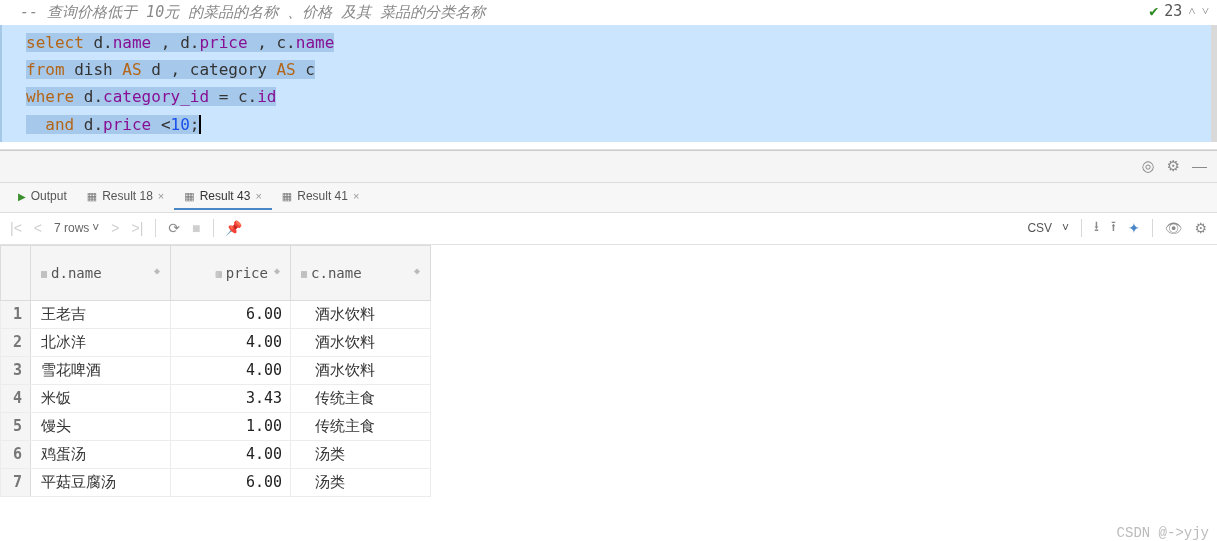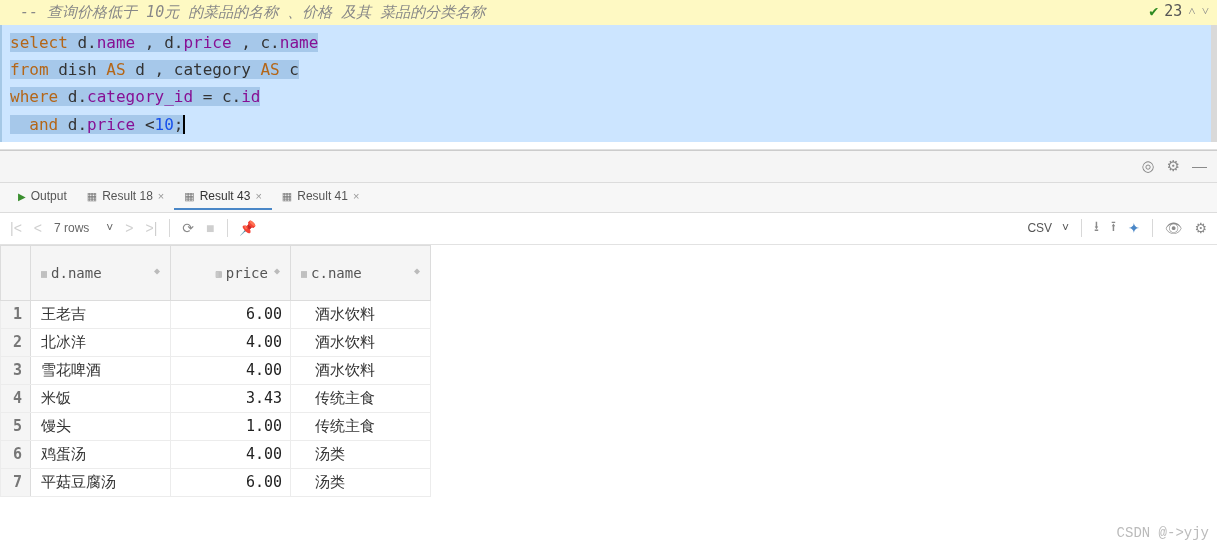--- a/index.html
+++ b/index.html
@@ -1,39 +1,39 @@
 <!DOCTYPE html>
 <html><head>
   <meta charset="utf-8">
   <style>
     * { box-sizing: border-box; margin: 0; padding: 0; }
     body { font-family: "Segoe UI", "Microsoft YaHei", sans-serif; font-size: 13px; color: #333; background: #fff; width: 1217px; height: 541px; overflow: hidden; position: relative; }
     .editor-area { background: #cce5ff; border-bottom: 1px solid #ccc; position: relative; }
-    .comment-line { background: #fef9c3; font-style: italic; color: #888; padding: 3px 8px 3px 20px; font-family: "Consolas", "Monaco", monospace; font-size: 15px; position: relative; }
+    .comment-line { background: #ffffff; font-style: italic; color: #888; padding: 3px 8px 3px 20px; font-family: "Consolas", "Monaco", monospace; font-size: 15px; position: relative; }
     .header-actions { position: absolute; right: 8px; top: 2px; display: flex; align-items: center; gap: 6px; font-style: normal; color: #555; }
     .check-icon { color: #2e8b22; font-weight: bold; }
     .caret-icon { color: #888; font-size: 13px; }
-    .code-block { font-family: "Consolas", "Monaco", monospace; font-size: 16px; padding: 4px 0 4px 8px; line-height: 1.7; border-left: 2px solid #a5c8e6; border-right: 6px solid #d9d9d9; min-height: 115px; white-space: pre; } .code-block .orange { color: #b46618; } .code-block .id { color: #871094; } .code-block .num { color: #1750eb; }
+    .code-block { font-family: "Consolas", "Monaco", monospace; font-size: 16px; padding: 4px 0 4px 24px; line-height: 1.7; border-left: 2px solid #a5c8e6; border-right: 6px solid #d9d9d9; min-height: 115px; white-space: pre; } .code-block .orange { color: #b46618; } .code-block .id { color: #871094; } .code-block .num { color: #1750eb; }
     .code-block .cursor { border-right: 2px solid #000; }
     .sel { background: #a6c8ea; }
     .code-bottom-strip { height: 8px; background: #fff; border-bottom: 1px solid #e0e0e0; }
     .spacer-bar { height: 32px; background: #f5f5f5; border-bottom: 1px solid #dcdcdc; position: relative; }
     .spacer-actions { position: absolute; right: 10px; top: 6px; display: flex; gap: 12px; align-items: center; }
     .spacer-actions .icn { color: #8a8a8a; font-size: 15px; cursor: pointer; }
     .tabs-bar { display: flex; align-items: center; background: #f7f7f7; border-bottom: 1px solid #dcdcdc; height: 30px; padding: 0 8px; }
     .tab { display: flex; align-items: center; gap: 5px; padding: 5px 10px; font-size: 12px; color: #555; border-bottom: 2px solid transparent; cursor: pointer; }
     .tab.active { border-bottom: 2px solid #4a87c7; color: #333; font-weight: 500; }
     .tab .close-x { color: #999; font-size: 11px; cursor: pointer; }
     .tab .tab-glyph { color: #7a7a7a; font-size: 11px; }
     .tab .play-glyph { color: #3a8f2f; font-size: 10px; }
     .toolbar { display: flex; align-items: center; justify-content: space-between; height: 32px; padding: 0 10px; border-bottom: 1px solid #e2e2e2; background: #fff; }
     .toolbar-left, .toolbar-right { display: flex; align-items: center; gap: 12px; }
     .toolbar .icn { color: #8a8a8a; font-size: 14px; cursor: pointer; }
     .toolbar .icn.disabled { color: #cfcfcf; cursor: default; }
-    .row-count { font-size: 12px; color: #666; display: flex; align-items: center; gap: 17px; }
+    .row-count { font-size: 12px; color: #666; display: flex; align-items: center; gap: 3px; }
     .divider { width: 1px; height: 18px; background: #d8d8d8; }
     .csv-btn { font-size: 12px; color: #555; display: flex; align-items: center; gap: 10px; }
     .table-wrap { overflow: auto; }
     table.data { border-collapse: collapse; font-family: "Consolas", "Monaco", "Microsoft YaHei", monospace; font-size: 15px; }
     table.data th { background: #f5f5f5; border: 1px solid #dcdcdc; padding: 19px 10px; font-weight: normal; color: #555; text-align: left; font-family: "Consolas", monospace; font-size: 14px; }
     table.data th.rownum-h { width: 30px; background: #f5f5f5; }
     table.data td { border: 1px solid #ececec; padding: 4px 10px; color: #333; }
     table.data td.rownum { background: #f5f5f5; text-align: right; color: #777; font-weight: bold; border-right: 1px solid #dcdcdc; width: 30px; padding: 4px 8px; }
     table.data td.price { text-align: right; padding-right: 8px; color: #222; }
     table.data td.dname { width: 140px; }

